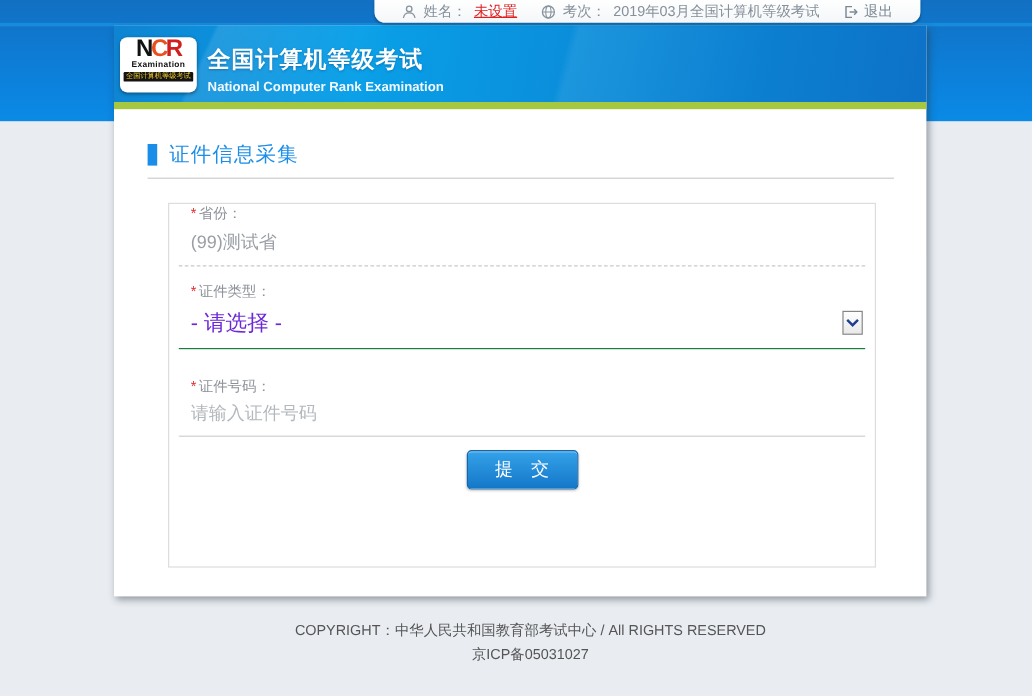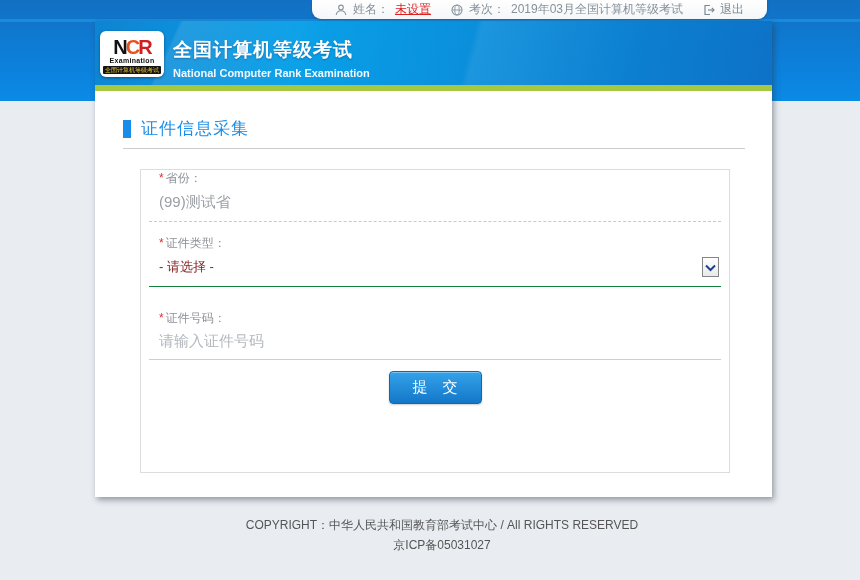--- a/index.html
+++ b/index.html
@@ -54,21 +54,21 @@
       linear-gradient(105deg, rgba(255,255,255,0) 55%, rgba(255,255,255,.07) 56%, rgba(255,255,255,0) 80%);
     pointer-events: none;
   }
   .green-stripe { height: 6px; background: #a6c840; }
 
   
   .logo-box {
     position: absolute; left: 5px; top: 10px; width: 64px; height: 46px;
     background: #fff; border-radius: 6px; z-index: 2;
     box-shadow: 0 1px 3px rgba(0,0,0,.4);
-    text-align: center; padding-top: 6px;
+    text-align: center; padding-top: 0;
   }
   .logo-acronym { font-weight: bold; font-size: 20px; line-height: 20px; letter-spacing: -2px; }
   .logo-acronym .n { color: #111; }
   .logo-acronym .c { color: #e8501e; }
   .logo-acronym .r { color: #cf1f1f; }
   .logo-sub { font-size: 7px; font-weight: bold; color: #111; line-height: 8px; letter-spacing: .3px; }
   .logo-strip {
     margin: 1px 3px 0 3px; height: 8px; background: #141414; border-radius: 1px;
     color: #f2c92e; font-size: 6px; line-height: 8px; overflow: hidden; white-space: nowrap;
   }
@@ -90,21 +90,21 @@
   }
   .field { margin: 0 8px; padding: 0 2px 9px 10px; }
   .field-label { font-size: 12px; color: #8d9299; }
   .req { color: #e42b2b; margin-right: 2px; font-size: 12px; }
   .field-value { margin-top: 6px; font-size: 15px; color: #9a9fa5; }
   .field-province { border-bottom: 1px dashed #c9c9c9; }
   .field-idtype { margin-top: 13px; border-bottom: 1px solid #15803d; }
   .field-idnum { margin-top: 23px; border-bottom: 1px solid #cfcfcf; }
 
   .idtype-row { display: flex; align-items: center; margin-top: 5px; }
-  .idtype-value { flex: 1; font-size: 13px; color: #7f1d1d; }
+  .idtype-value { flex: 1; font-size: 18px; color: #6d28d9; }
   .select-box {
     width: 17px; height: 20px; border: 1px solid #858585;
     background: linear-gradient(#ffffff, #e9e9e9);
     display: flex; align-items: center; justify-content: center; cursor: pointer;
   }
   .idnum-input {
     width: 100%; border: none; outline: none; background: transparent;
     font-size: 15px; color: #555; margin-top: 5px; padding: 0;
     font-family: "Liberation Sans", "DejaVu Sans", sans-serif;
   }

